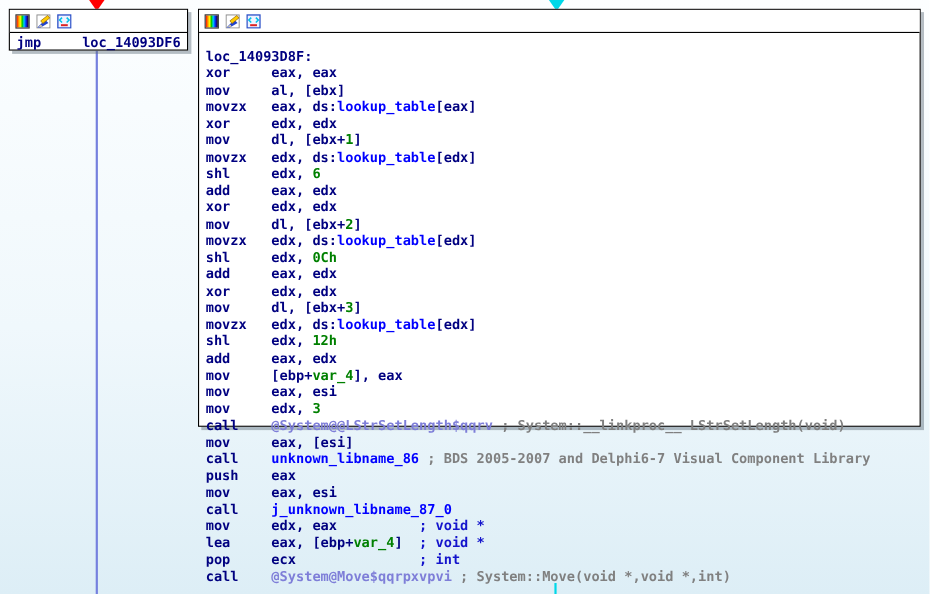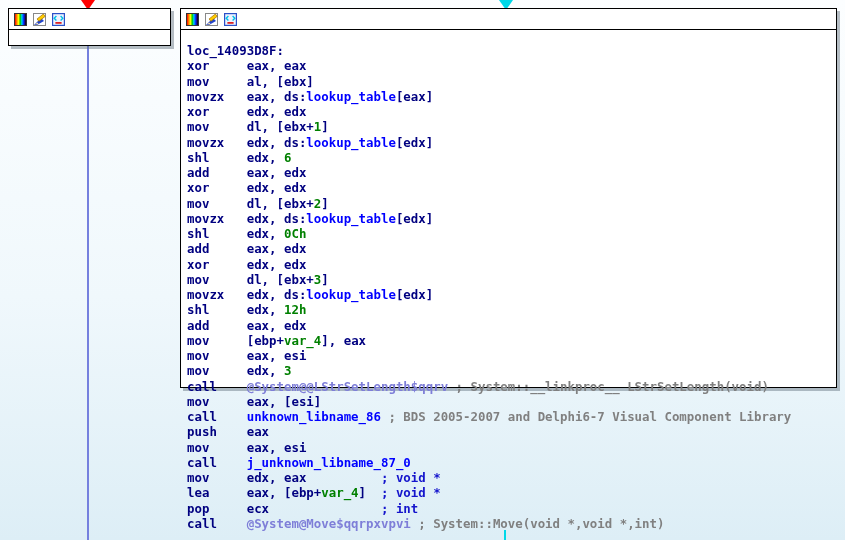--- a/index.html
+++ b/index.html
@@ -71,20 +71,21 @@
         <rect x="4" y="3.2" width="8" height="3" transform="rotate(-38 8 4.5)" fill="#ffcc00" stroke="#996600" stroke-width="0.6"></rect>
         <polygon points="2,11.5 4.3,9.6 5.6,11 " fill="#ffe9a0"></polygon>
       </svg>
       <svg class="tbicon" viewBox="0 0 13 13">
         <rect x="0.5" y="0.5" width="12" height="12" fill="#eef3ff" stroke="#2b50c8" stroke-width="1.4"></rect>
         <polyline points="4.4,3 2.2,5.2 4.4,7.4" fill="none" stroke="#00c0e8" stroke-width="1.4"></polyline>
         <polyline points="8.6,3 10.8,5.2 8.6,7.4" fill="none" stroke="#00c0e8" stroke-width="1.4"></polyline>
         <rect x="3.4" y="9" width="6.2" height="1.8" fill="#dd2222"></rect>
       </svg>
     </div>
+    <div class="code"><div class="code-line"><span style="color: rgb(0, 0, 128);">jmp     </span><span style="color: rgb(0, 0, 128);">loc_14093DF6</span></div></div>
   </div>
 
   <div class="node" id="node2">
     <div class="node-title">
       <span class="tbicon icon-rainbow"></span>
       <svg class="tbicon" viewBox="0 0 13 13">
         <rect x="0.5" y="0.5" width="12" height="12" fill="#ffffff" stroke="#888888" stroke-width="1"></rect>
         <polygon points="1,12 8,5 11,8 4,12" fill="#2244cc"></polygon>
         <rect x="4" y="3.2" width="8" height="3" transform="rotate(-38 8 4.5)" fill="#ffcc00" stroke="#996600" stroke-width="0.6"></rect>
         <polygon points="2,11.5 4.3,9.6 5.6,11 " fill="#ffe9a0"></polygon>

